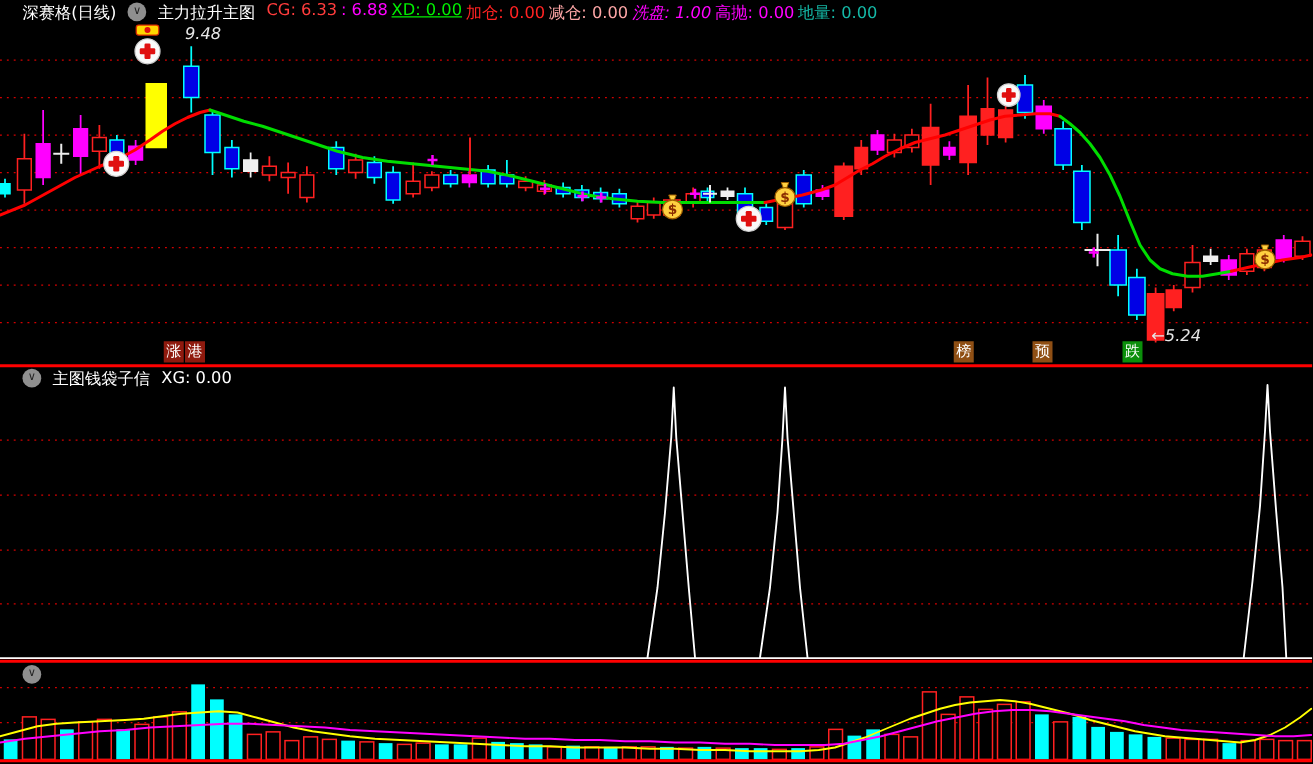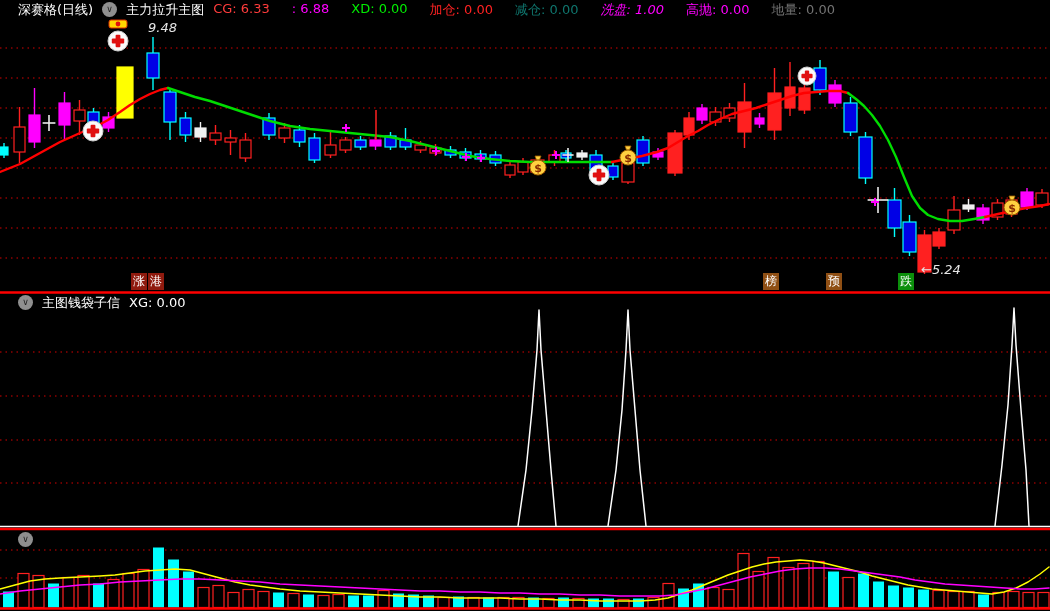--- a/index.html
+++ b/index.html
@@ -1,21 +1,21 @@
 <!DOCTYPE html>
 <html><head>
 <meta charset="utf-8">
 <style>
   html,body{margin:0;padding:0;background:#000;}
   .screen{position:relative;width:1050px;height:611px;background:#000;overflow:hidden;
           font-family:"DejaVu Sans",sans-serif;}
   svg#chart{position:absolute;left:0;top:0;z-index:1;}
   .hdr{position:absolute;left:18px;height:17px;display:flex;align-items:center;gap:9px;
        font-size:13px;color:#fff;white-space:nowrap;z-index:5;}
-  .hdr .fields{display:flex;gap:22px;}
+  .hdr .fields{display:flex;gap:3px;}
   .chev{width:15px;height:15px;border-radius:50%;background:#8f8f8f;color:#222;
         font-size:9px;line-height:15px;text-align:center;display:inline-block;flex:none;}
   .badge{position:absolute;width:16px;height:17px;color:#fff;font-size:12px;
          text-align:center;line-height:17px;z-index:4;}
   .pricelabel{position:absolute;color:#e6e6e6;font-size:13px;z-index:4;white-space:nowrap;font-style:italic;}
 </style>
 </head>
 <body>
 
 <div class="screen">
@@ -297,26 +297,26 @@
       <line x1="376" x2="376" y1="110" y2="140" stroke="#ff2020" stroke-width="1.5"></line>
     </svg>
 
   <div class="hdr" style="top:1px">
     <span>深赛格(日线)</span>
     <span class="chev">∨</span>
     <span>主力拉升主图</span>
     <span class="fields" id="main-fields">
         <span style="color: rgb(255, 60, 60);">CG: 6.33</span>
         <span style="color: rgb(255, 0, 255);">: 6.88</span>
-        <span style="color: rgb(0, 238, 0);">XD: 0.00</span>
+        <span style="color: rgb(0, 238, 0); text-decoration: underline;">XD: 0.00</span>
         <span style="color: rgb(255, 34, 34);">加仓: 0.00</span>
-        <span style="color: #0f766e;">减仓: 0.00</span>
+        <span style="color: #fca5a5;">减仓: 0.00</span>
         <span style="color: rgb(255, 0, 255); font-style: italic;">洗盘: 1.00</span>
         <span style="color: rgb(255, 0, 255);">高抛: 0.00</span>
-        <span style="color: #737373;">地量: 0.00</span>
+        <span style="color: #14b8a6;">地量: 0.00</span>
       </span>
   </div>
 
   <div class="hdr" style="top:294px">
     <span class="chev">∨</span>
     <span>主图钱袋子信</span>
     <span>XG: 0.00</span>
   </div>
 
   <div class="hdr" style="top:531px">

